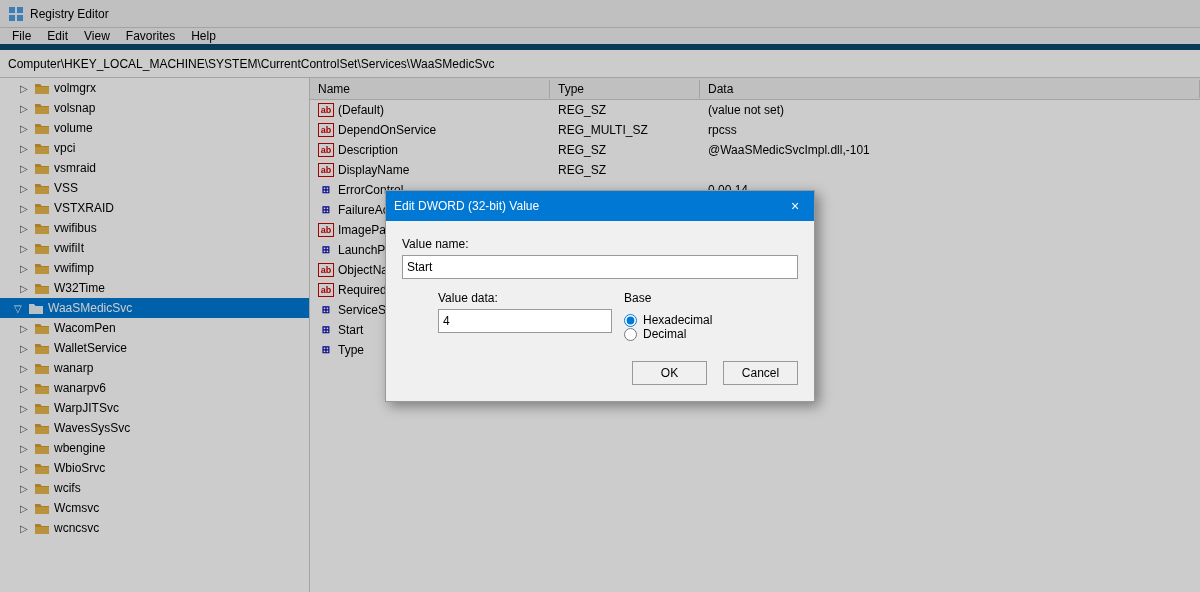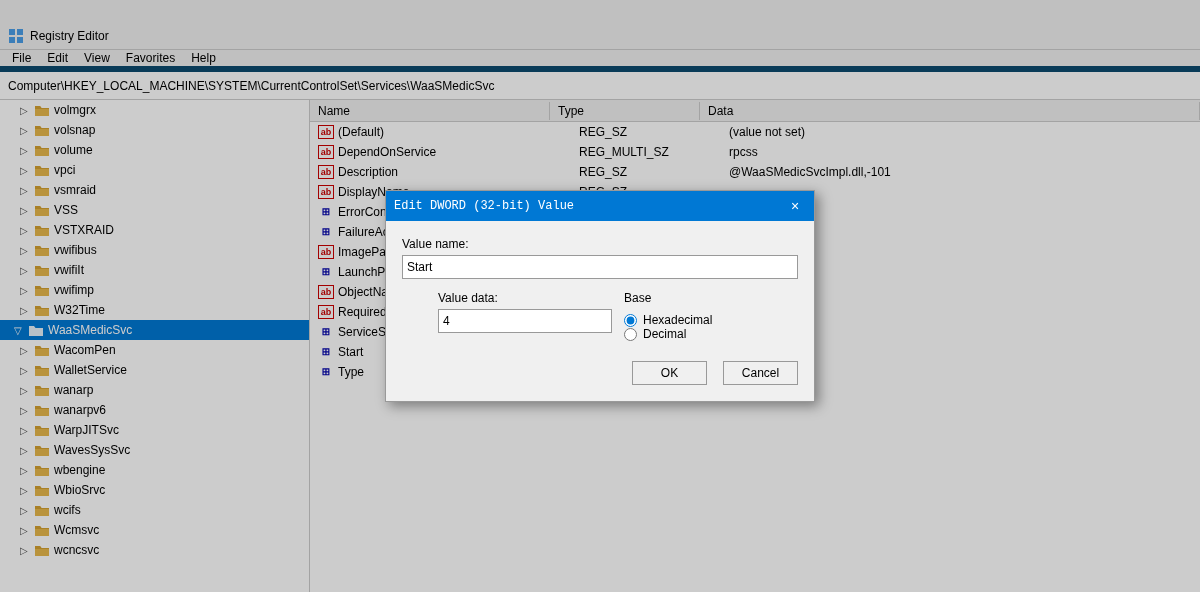--- a/index.html
+++ b/index.html
@@ -14,21 +14,20 @@
     }
 
     
     .title-bar {
       background: #f0f0f0;
       height: 28px;
       display: flex;
       align-items: center;
       padding: 0 8px;
       border-bottom: 1px solid #ccc;
-      margin-top: 22px;
     }
     .title-bar-icon {
       width: 16px;
       height: 16px;
       margin-right: 6px;
       display: flex;
       align-items: center;
       justify-content: center;
     }
     .title-bar-text {
@@ -146,21 +145,21 @@
       cursor: pointer;
     }
     .data-cell {
       padding: 1px 8px;
       font-size: 12px;
       white-space: nowrap;
       overflow: hidden;
       text-overflow: ellipsis;
     }
     .data-cell.name-col { width: 240px; display: flex; align-items: center; }
-    .data-cell.type-col { width: 150px; margin-left: 21px; }
+    .data-cell.type-col { width: 150px; }
     .data-cell.data-col { flex: 1; }
 
     .reg-icon {
       width: 16px;
       height: 14px;
       margin-right: 4px;
       flex-shrink: 0;
       display: inline-flex;
       align-items: center;
       justify-content: center;
@@ -192,21 +191,20 @@
       color: #fff;
       height: 30px;
       display: flex;
       align-items: center;
       justify-content: space-between;
       padding: 0 8px;
     }
     .dialog-title-text {
       font-size: 12px;
       font-weight: normal;
-      font-family: Liberation Mono, monospace;
     }
     .dialog-close-btn {
       width: 22px;
       height: 22px;
       display: flex;
       align-items: center;
       justify-content: center;
       cursor: pointer;
       font-size: 14px;
       color: #fff;

